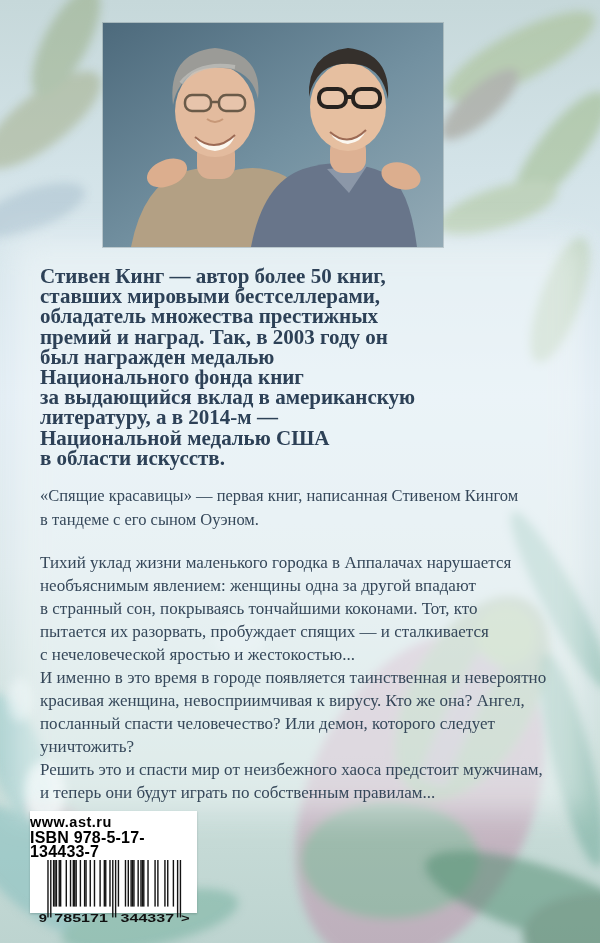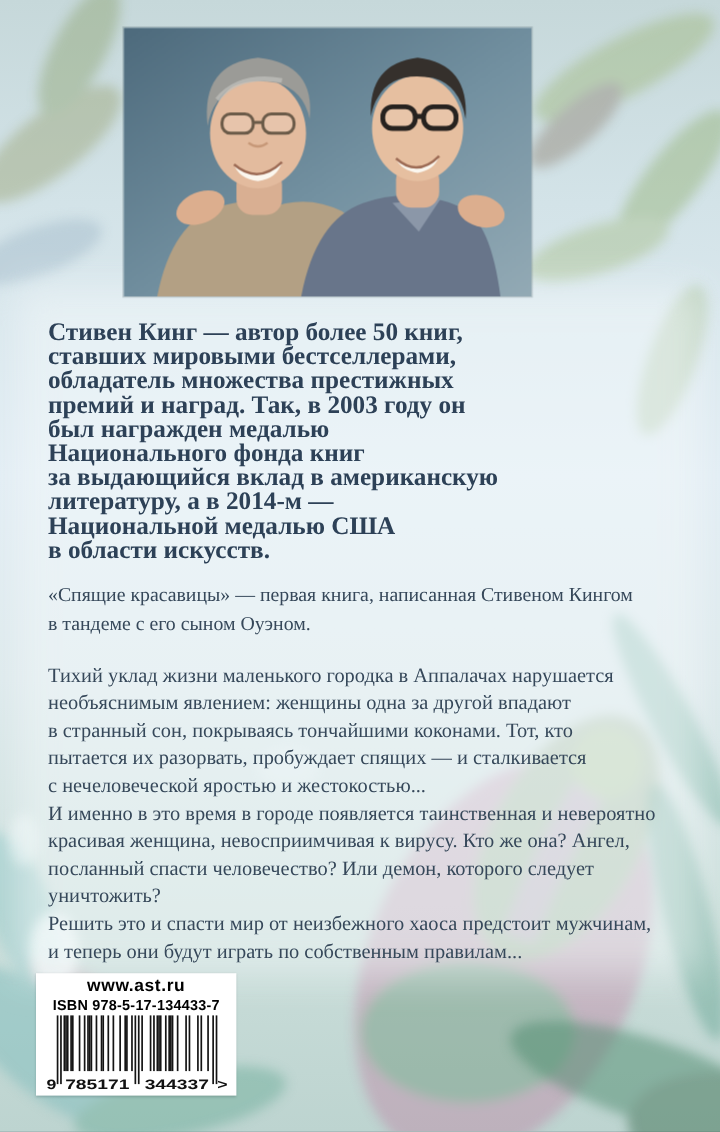--- a/index.html
+++ b/index.html
@@ -11,25 +11,25 @@
   .bg-art{position:absolute;left:0;top:0;width:600px;height:943px;pointer-events:none;}
   .photo{position:absolute;left:103px;top:23px;width:340px;height:224px;box-shadow:0 0 0 1px rgba(70,90,100,.25);}
   .photo svg{display:block;width:100%;height:100%;}
   .txt{position:absolute;margin:0;white-space:pre;color:#34465a;}
   .bio{left:40px;top:266px;font-weight:bold;font-size:21px;line-height:20.2px;color:#2d4157;}
   .bio.right{left:303px;}
   .intro{left:40px;top:484px;font-size:16.5px;line-height:24px;color:#36485a;}
   .desc{left:40px;top:551px;font-size:17px;line-height:23px;color:#36485a;}
   .barcode-box{
     position:absolute;left:30px;top:811px;width:167px;height:102px;background:#ffffff;
-    text-align:center;font-family:"Liberation Sans", sans-serif;color:#000;
+    text-align:left;font-family:"Liberation Sans", sans-serif;color:#000;
     box-shadow:0 1px 2px rgba(40,60,60,.25);
   }
   .site{font-size:14.5px;font-weight:bold;letter-spacing:.5px;padding-top:3px;line-height:17px;}
-  .isbn{font-size:12px;font-weight:bold;line-height:14px;letter-spacing:.2px;}
+  .isbn{font-size:16px;font-weight:bold;line-height:14px;letter-spacing:.2px;}
   .bars{display:block;margin:1px auto 0 auto;width:155px;height:65px;}
   .bt{font-family:"Liberation Sans", sans-serif;font-weight:bold;font-size:10.5px;fill:#111;}
 </style>
 </head>
 <body>
 
 <div class="cover">
 
   <svg class="bg-art" viewBox="0 0 600 943" aria-hidden="true">
     <defs>
@@ -123,21 +123,21 @@
 ставших мировыми бестселлерами,
 обладатель множества престижных
 премий и наград. Так, в 2003 году он
 был награжден медалью
 Национального фонда книг
 за выдающийся вклад в американскую
 литературу, а в 2014-м —
 Национальной медалью США
 в области искусств.</p>
 
-  <p class="txt intro">«Спящие красавицы» — первая книга, написанная Стивеном Кингом
+  <p class="txt intro">«Спящие красавицы» — первая книг, написанная Стивеном Кингом
 в тандеме с его сыном Оуэном.</p>
 
   <p class="txt desc">Тихий уклад жизни маленького городка в Аппалачах нарушается
 необъяснимым явлением: женщины одна за другой впадают
 в странный сон, покрываясь тончайшими коконами. Тот, кто
 пытается их разорвать, пробуждает спящих — и сталкивается
 с нечеловеческой яростью и жестокостью...
 И именно в это время в городе появляется таинственная и невероятно
 красивая женщина, невосприимчивая к вирусу. Кто же она? Ангел,
 посланный спасти человечество? Или демон, которого следует

